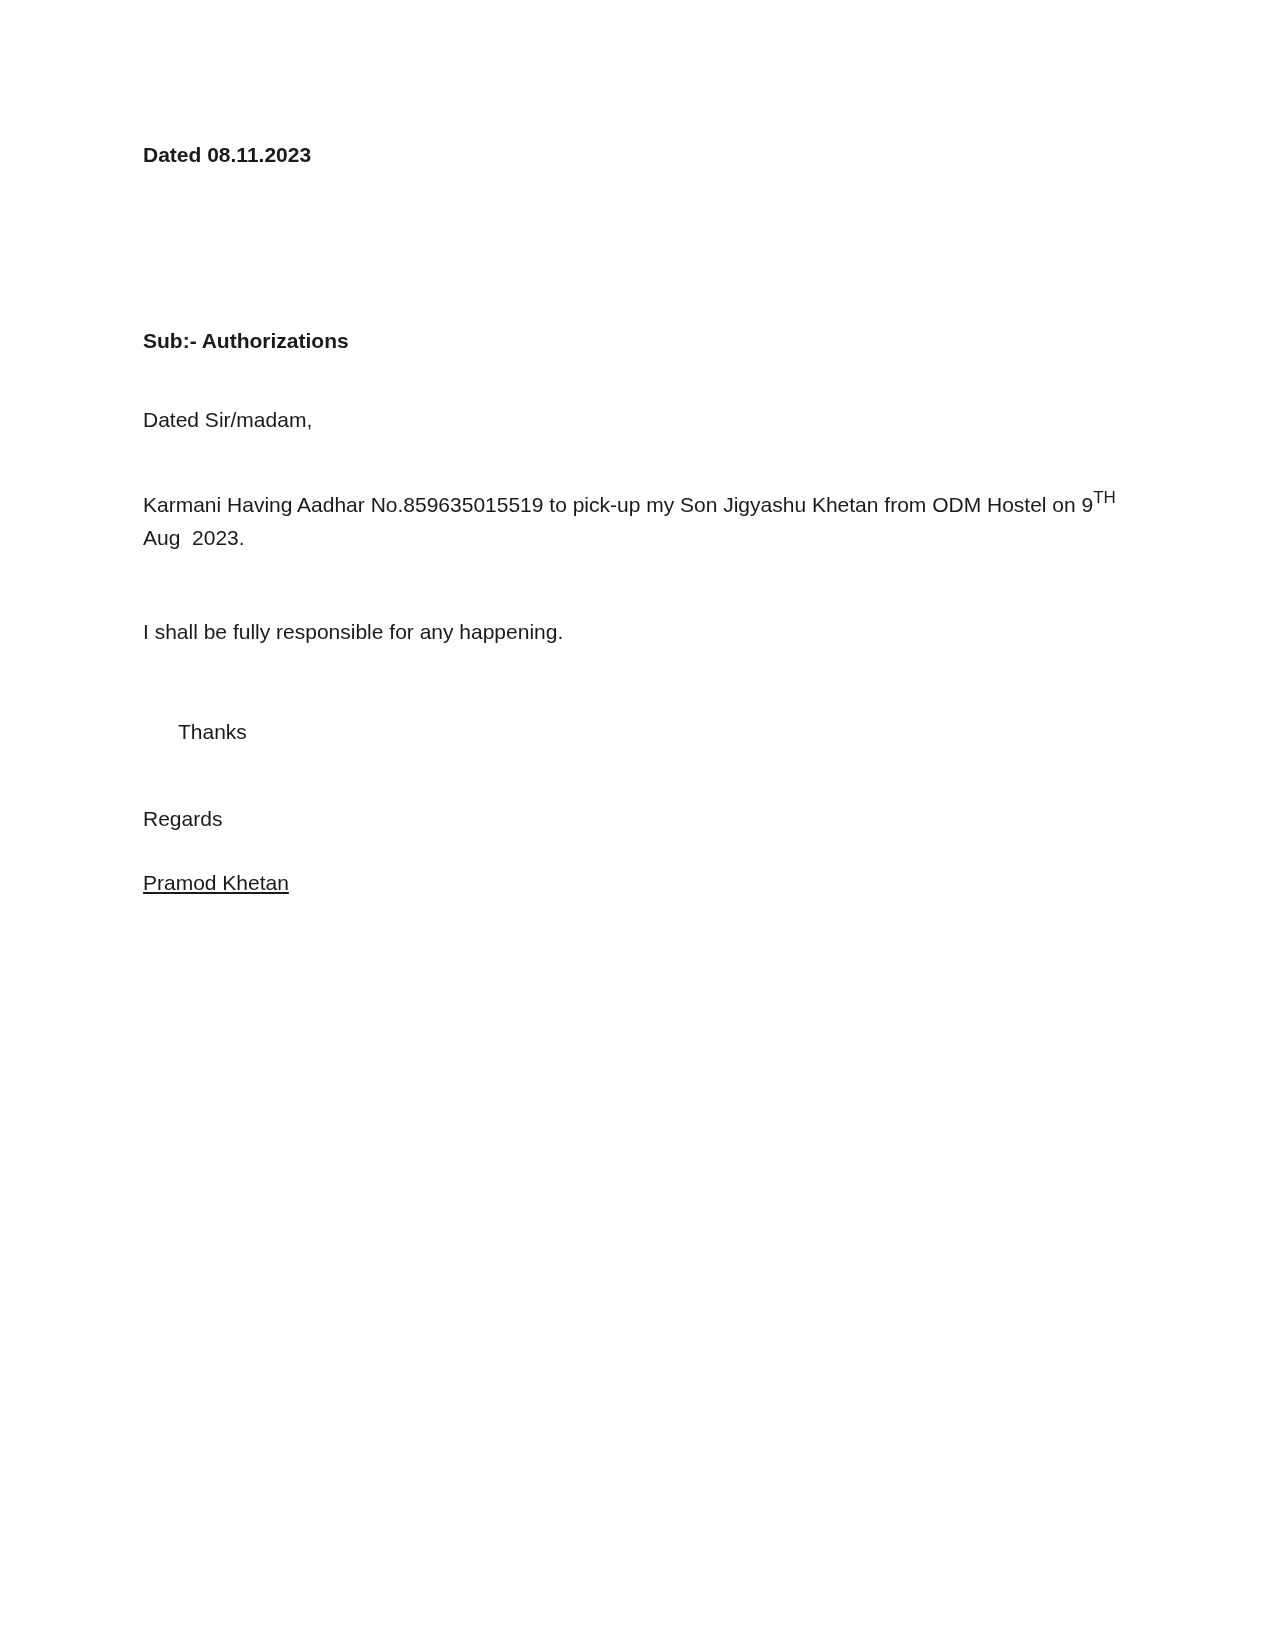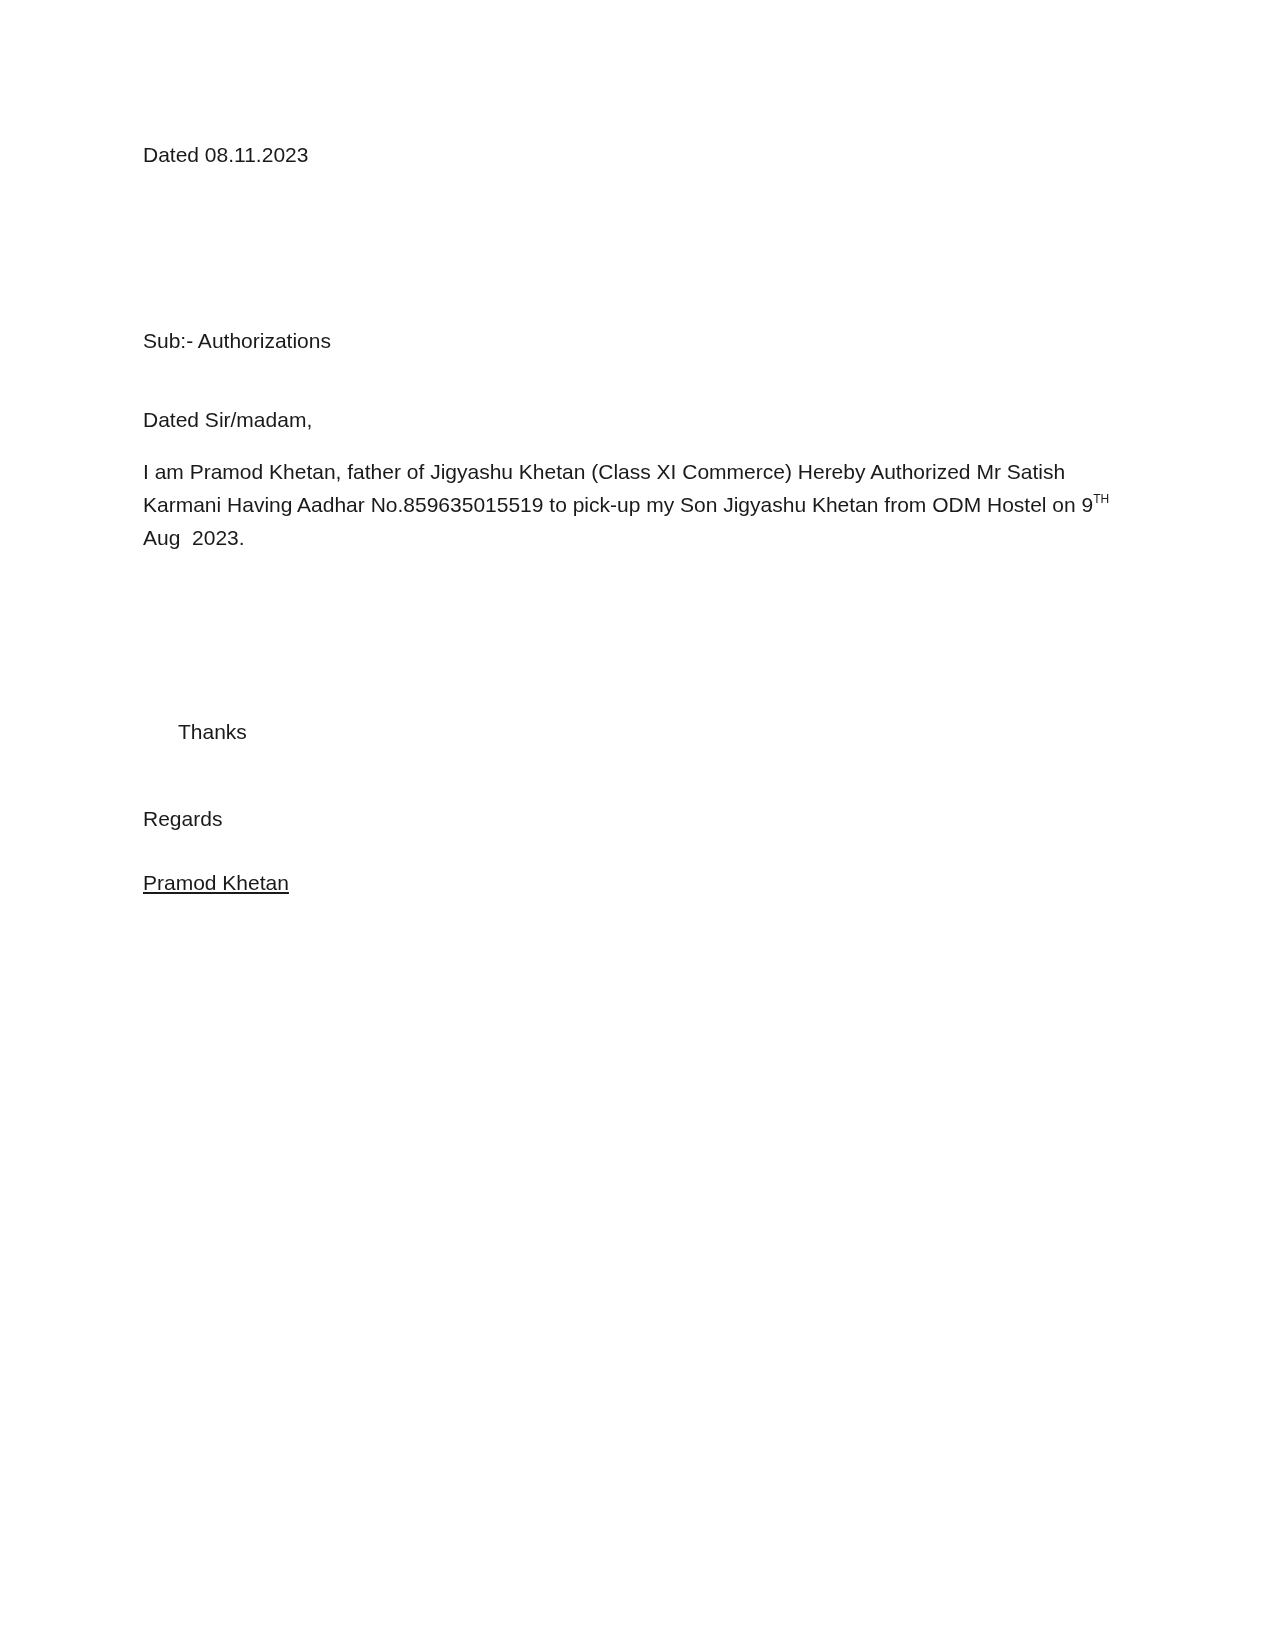--- a/index.html
+++ b/index.html
@@ -11,54 +11,55 @@
     position: relative;
     width: 1275px;
     height: 1650px;
     margin: 0 auto;
     background: #ffffff;
     color: #1a1a1a;
     font-size: 21px;
     overflow: hidden;
   }
   .abs { position: absolute; left: 143px; white-space: pre-wrap; }
-  .bold { font-weight: normal; }
+  .bold { font-weight: bold; }
 
   .date-line        { top: 142px; line-height: 26px; }
   .recipient-block  { top: 197px; line-height: 26.5px; }
   .subject-line     { top: 328px; line-height: 26px; }
   .greeting-line    { top: 407px; line-height: 26px; }
   .body-paragraph   { top: 455px; line-height: 33px; width: 1010px; }
   .responsibility   { top: 619px; line-height: 26px; }
   .thanks-line      { top: 719px; line-height: 26px; margin-left: 35px; }
   .regards-line     { top: 806px; line-height: 26px; }
   .signature-line   { top: 870px; line-height: 26px; text-decoration: underline; }
 
   sup.ordinal {
-    font-size: 12px;
+    font-size: 17px;
     line-height: 0;
     vertical-align: baseline;
     position: relative;
     top: -9px;
   }
 </style>
 </head>
 <body>
 
 <div class="page">
 
   <p class="abs bold date-line">Dated 08.11.2023</p>
 
 
   <p class="abs bold subject-line">Sub:- Authorizations</p>
 
   <p class="abs greeting-line">Dated Sir/madam,</p>
 
-  <p class="abs body-paragraph"><span>I am Pramod Khetan, father of Jigyashu Khetan (Class XI Commerce) Hereby Authorized Mr Satish</span><br><span>Karmani Having Aadhar No.859635015519 to pick-up my Son Jigyashu Khetan from ODM Hostel on 9</span><sup class="ordinal">TH</sup><br><span>Aug  2023.</span></p>
+  <p class="abs body-paragraph"><br><span>Karmani Having Aadhar No.859635015519 to pick-up my Son Jigyashu Khetan from ODM Hostel on 9</span><sup class="ordinal">TH</sup><br><span>Aug  2023.</span></p>
 
+  <p class="abs responsibility">I shall be fully responsible for any happening.</p>
 
   <p class="abs thanks-line">Thanks</p>
 
   <p class="abs regards-line">Regards</p>
 
   <p class="abs signature-line">Pramod Khetan</p>
 
 </div>
 
 </body></html>

